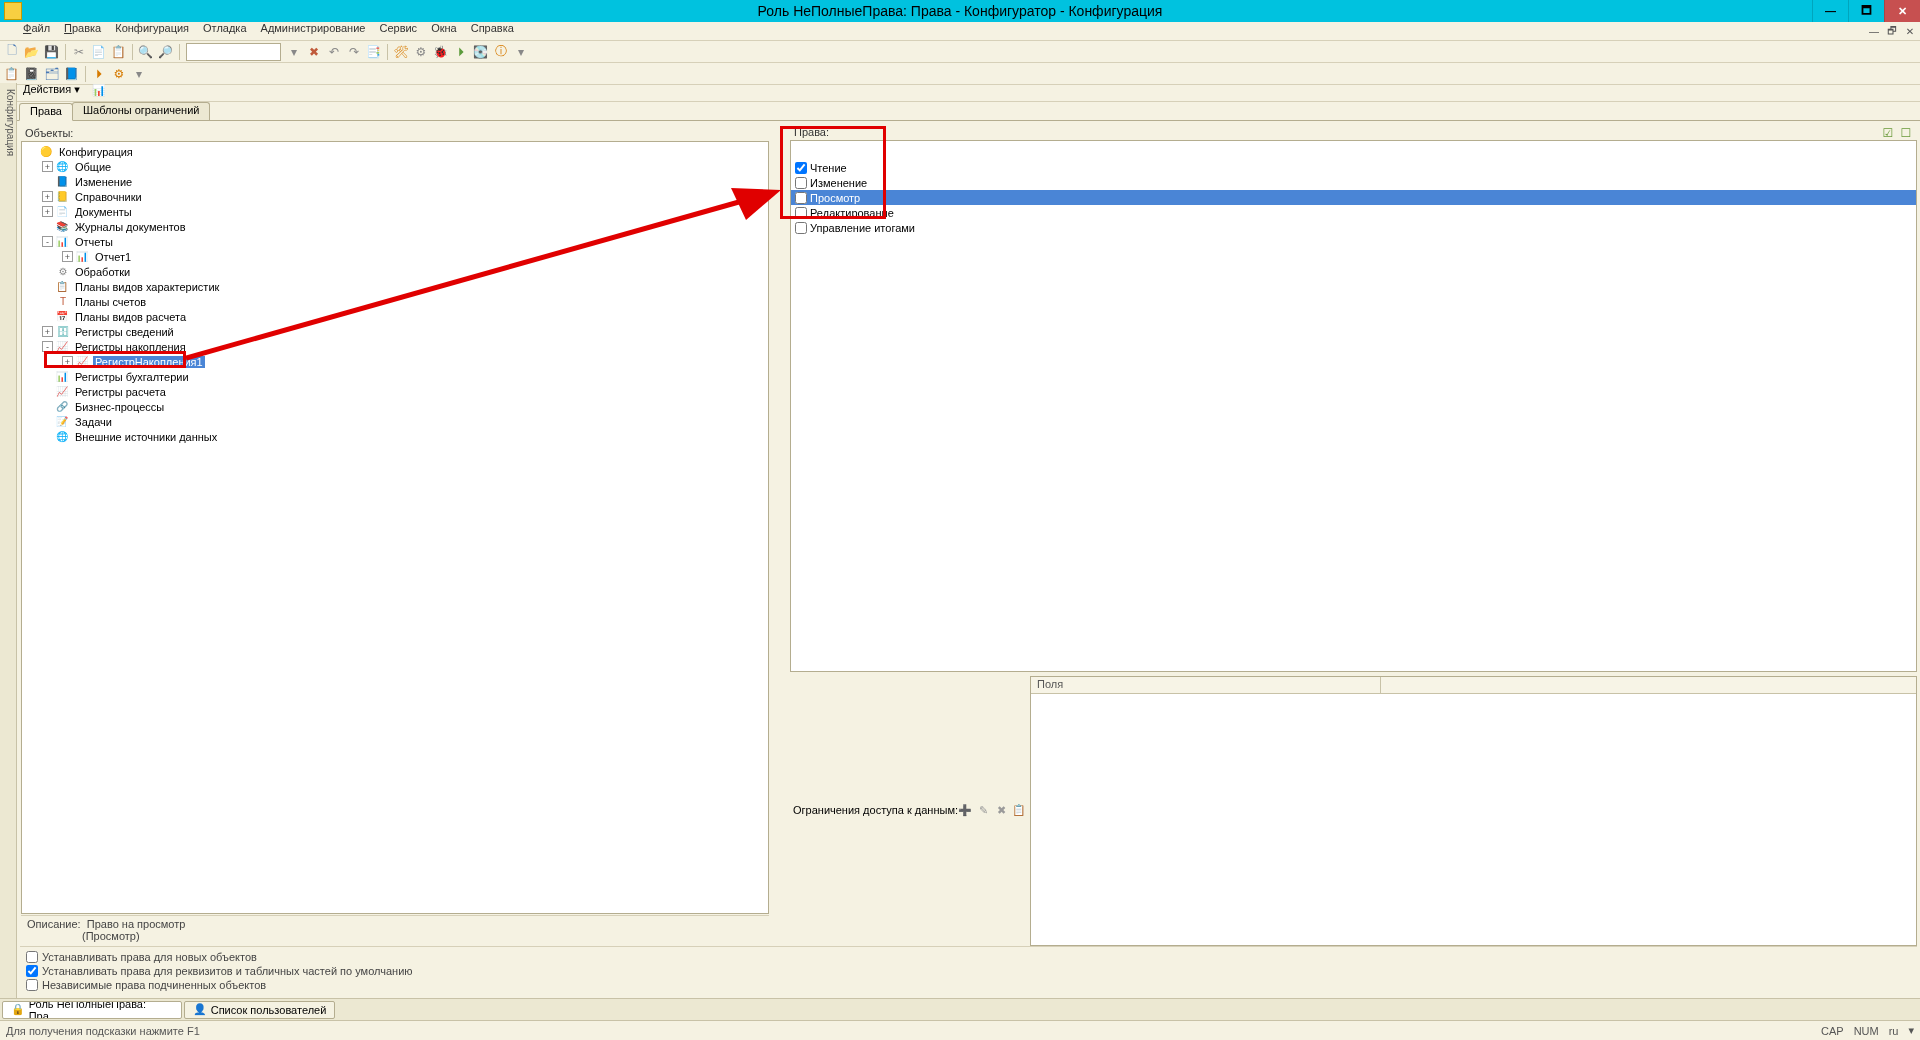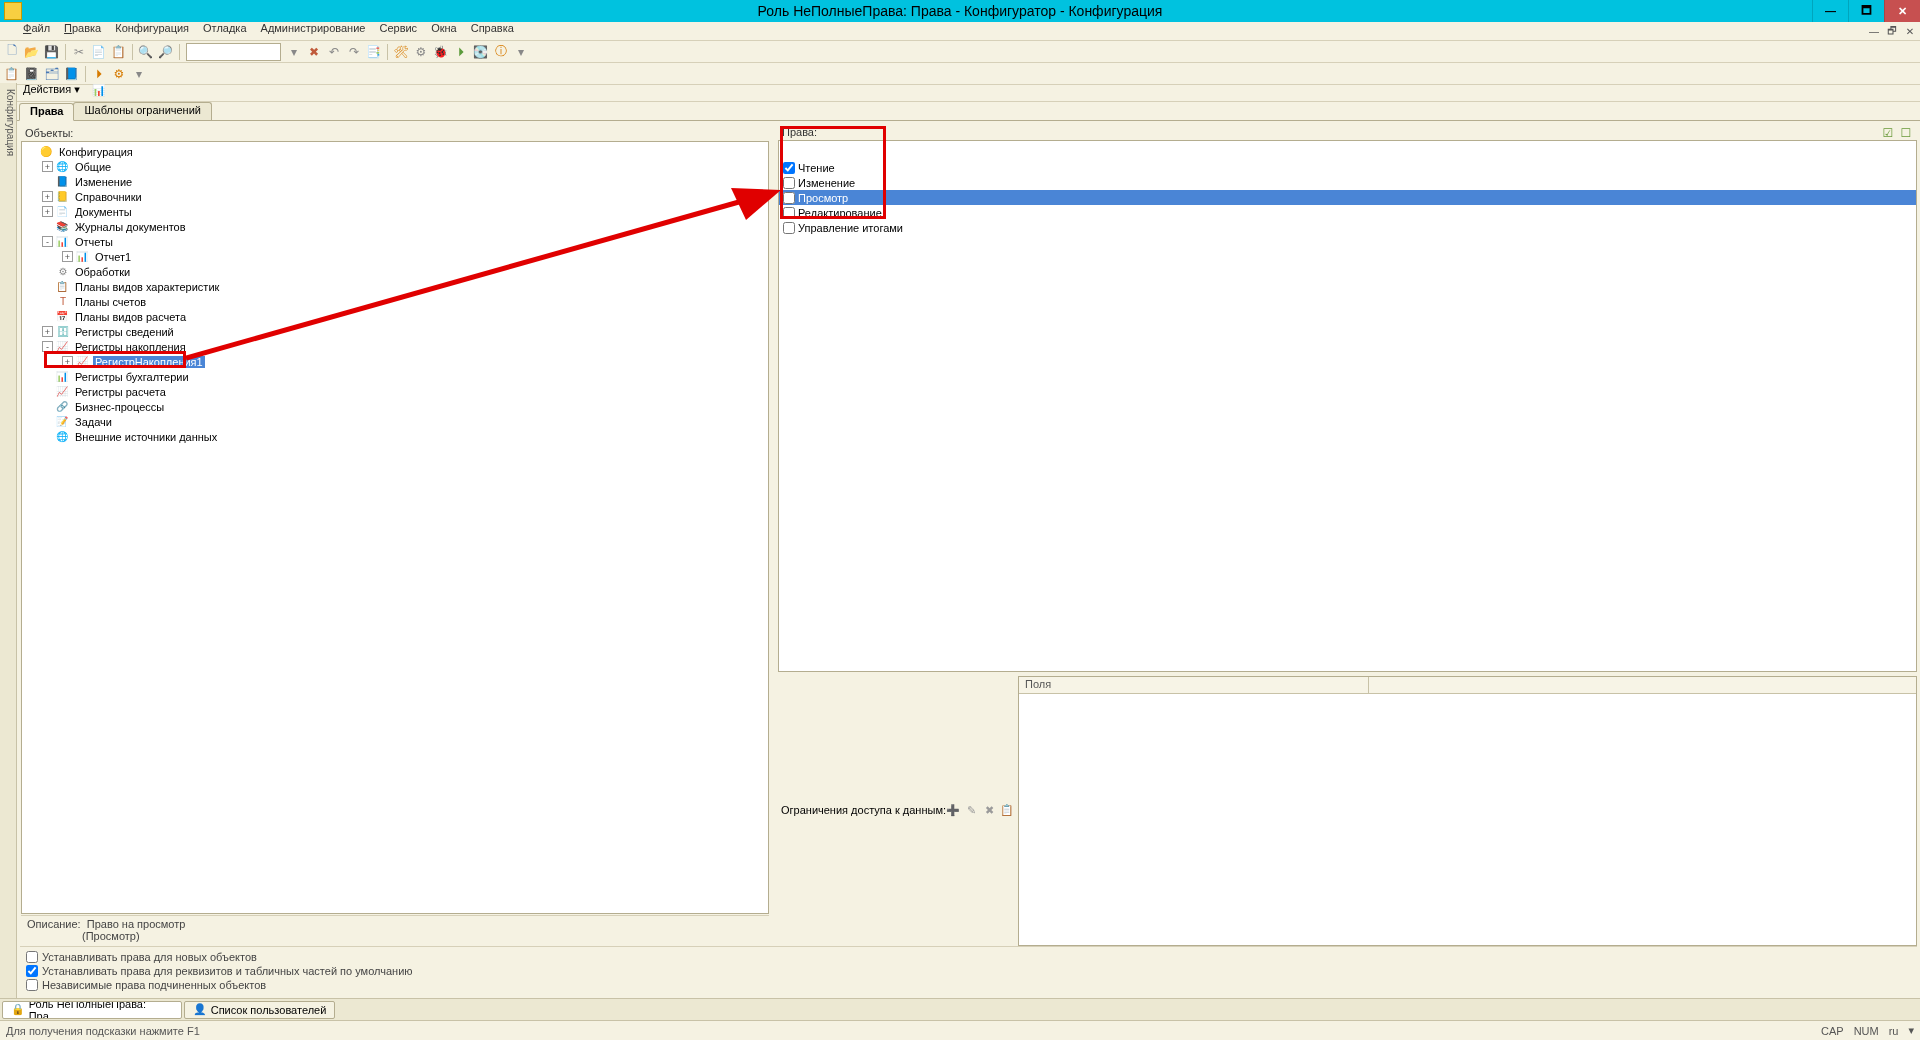--- a/index.html
+++ b/index.html
@@ -23,24 +23,24 @@
   .toolbar .sep { width:1px; height:16px; background:#c8c2a7; margin:0 2px;}
   .toolbar .combo { width:95px; height:18px; background:#fff; border:1px solid #b4ad8f; margin:0 2px;}
   
   .workarea { position:absolute; top:83px; left:0; right:0; bottom:42px; display:flex;}
   .sidebar-tab { width:17px; background:#ece8d2; border-right:1px solid #c8c2a7; writing-mode:vertical-rl; font-size:10px; padding-top:6px; color:#555; text-orientation:mixed;}
   .docarea { flex:1; display:flex; flex-direction:column; position:relative;}
   .actionbar { height:19px; border-bottom:1px solid #d6d0b8; display:flex; align-items:flex-start; padding:0 6px; gap:6px;}
   .actionbar .btn-icon { width:14px; height:14px; display:flex; align-items:center; justify-content:center;}
   .tabs { height:19px; display:flex; align-items:flex-end; padding-left:2px; gap:0; border-bottom:1px solid #b4ad8f; background:#f5f2e2;}
   .tab { height:18px; padding:1px 10px; border:1px solid #b4ad8f; border-bottom:none; background:#ece8d2; border-top-left-radius:3px; border-top-right-radius:3px; margin-right:-1px; position:relative;}
-  .tab.active { background:#f5f2e2; z-index:2; border-bottom:1px solid #f5f2e2; margin-bottom:-1px;font-weight:bold;}
+  .tab.active { background:#f5f2e2; z-index:2; border-bottom:1px solid #f5f2e2; margin-bottom:-1px;}
   
   .content { flex:1; display:flex; flex-direction:column; padding:3px;}
-  .pane-row { flex:1; display:flex; gap:8px; min-height:0;}
+  .pane-row { flex:1; display:flex; gap:20px; min-height:0;}
   .left-pane { width:750px; display:flex; flex-direction:column; border:1px solid transparent;}
   .pane-label { padding:2px 4px; color:#333;}
   .tree-panel { flex:1; background:#fff; border:1px solid #b4ad8f; overflow:auto; padding:2px 0;}
   .right-pane { flex:1; display:flex; flex-direction:column;}
   .rights-panel { flex:1; background:#fff; border:1px solid #b4ad8f; overflow:auto; position:relative; padding-top:19px;}
   .restrictions-block { height:270px; margin-top:4px; display:flex; flex-direction:row;}
   .restr-header { display:flex; justify-content:space-between; align-items:center; padding:0 3px 2px;}
   .restr-toolbar { display:flex; gap:3px;}
   .restr-toolbar span { width:15px; height:15px; display:flex; align-items:center; justify-content:center; color:#9a9a9a; border-radius:2px; font-size:11px;}
   .restr-table { flex:1; background:#fff; border:1px solid #b4ad8f;}

